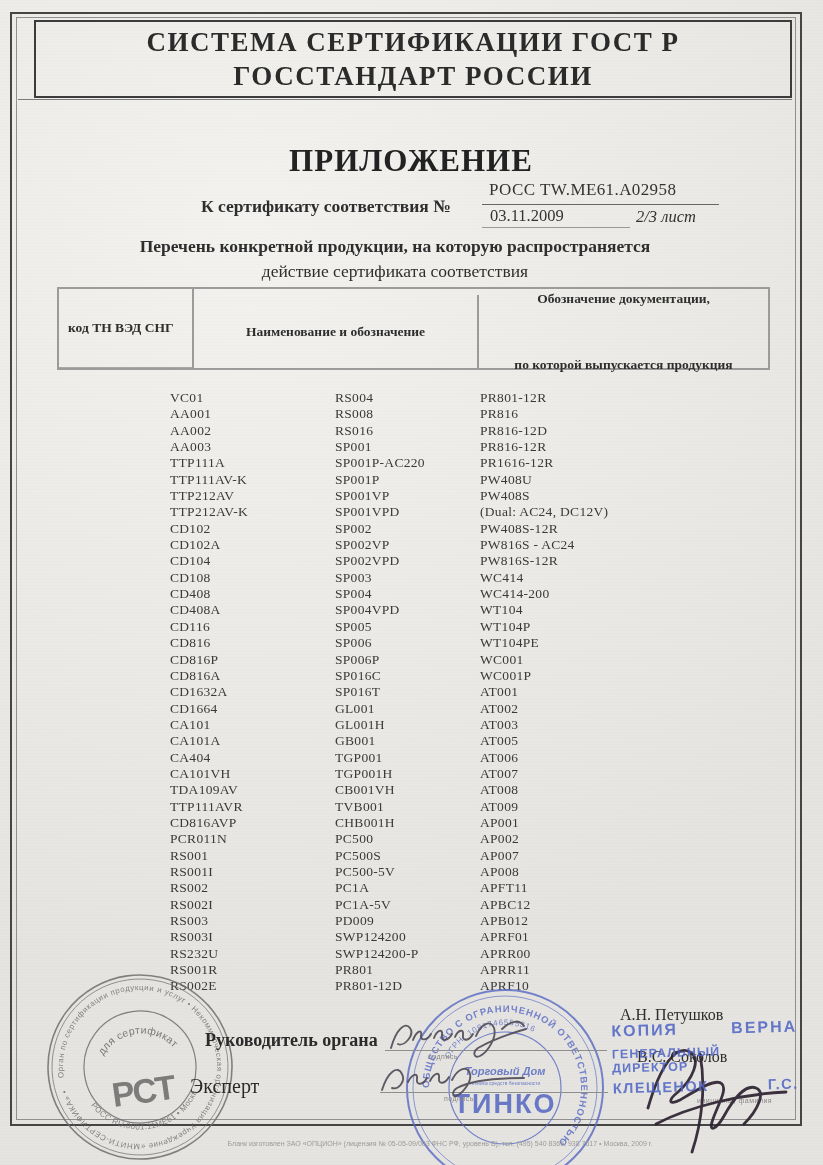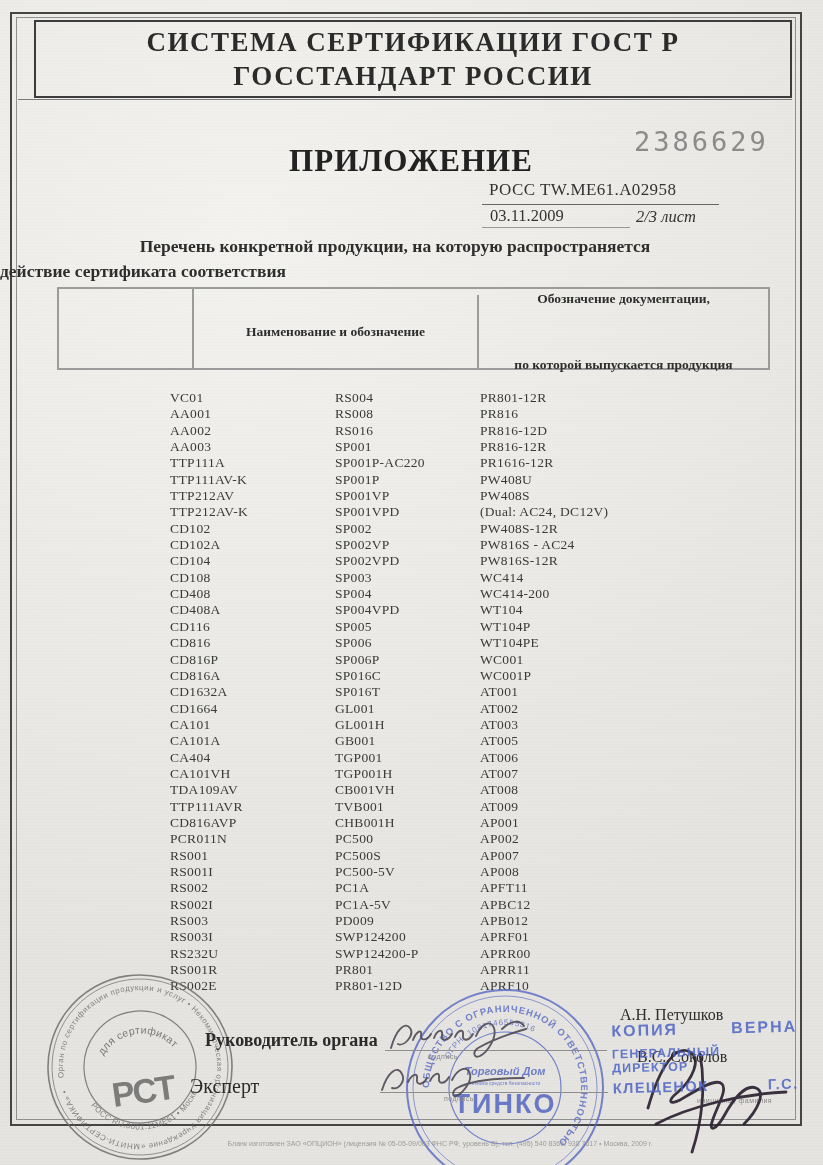--- a/index.html
+++ b/index.html
@@ -32,21 +32,21 @@
     font-size:31px;letter-spacing:1px;color:#222;}
   
   .cert-label{left:201px;top:196px;font-weight:bold;font-size:17.5px;}
   .cert-number{left:489px;top:180px;font-size:17px;letter-spacing:.4px;color:#333;}
   .cert-underline1{left:482px;top:204px;width:237px;height:1px;background:#666;}
   .cert-date{left:490px;top:206px;font-size:16.5px;color:#333;}
   .cert-underline2{left:482px;top:227px;width:148px;height:1px;background:#999;}
   .cert-sheet{left:636px;top:207px;font-size:16.5px;color:#333;font-style:italic;}
   
   .subtitle1{left:0;top:236px;width:790px;text-align:center;font-weight:bold;font-size:17.5px;}
-  .subtitle2{left:0;top:261px;width:790px;text-align:left;font-weight:bold;font-size:17.5px;}
+  .subtitle2{left:0;top:261px;width:790px;text-align:center;font-weight:normal;font-size:17.5px;}
   
   .thead{left:57px;top:287px;width:709px;height:79px;border:2px solid #9b9b9b;display:flex;}
   .thead .c1{width:133px;border-right:2px solid #9b9b9b;display:flex;flex-direction:column;}
   .thead .c1 > div{flex:1;display:flex;align-items:center;padding-left:9px;
     font-weight:bold;font-size:13.5px;}
   .thead .c1 > div:first-child{border-bottom:1px solid #a8a8a8;}
   .thead .c2{width:283px;border-right:2px solid #9b9b9b;}
   .thead .c3{flex:1;gap:47px;}
   .thead .c2,.thead .c3{display:flex;flex-direction:column;justify-content:center;
     text-align:center;font-weight:bold;font-size:13.5px;line-height:19px;margin-top:6px;}
@@ -85,35 +85,36 @@
 
   <div class="abs outer-frame"></div>
   <div class="abs inner-frame"></div>
 
   <div class="abs header-box">
     <div>СИСТЕМА СЕРТИФИКАЦИИ ГОСТ Р</div>
     <div>ГОССТАНДАРТ РОССИИ</div>
   </div>
   <div class="abs header-underline"></div>
 
-  <div class="abs serial">2386629</div>
 
   <div class="abs title">ПРИЛОЖЕНИЕ</div>
 
+  <div class="abs cert-label">К сертификату соответствия №</div>
   <div class="abs cert-number">РОСС TW.ME61.A02958</div>
   <div class="abs cert-underline1"></div>
   <div class="abs cert-date">03.11.2009</div>
   <div class="abs cert-underline2"></div>
   <div class="abs cert-sheet">2/3 лист</div>
 
   <div class="abs subtitle1">Перечень конкретной продукции,  на которую распространяется</div>
   <div class="abs subtitle2">действие сертификата соответствия</div>
 
   <div class="abs thead">
     <div class="c1">
+      <div>код ТН ВЭД СНГ</div>
     </div>
     <div class="c2">
       <div>Наименование и обозначение</div>
     </div>
     <div class="c3">
       <div>Обозначение документации,</div>
       <div>по которой выпускается продукция</div>
     </div>
   </div>
 

